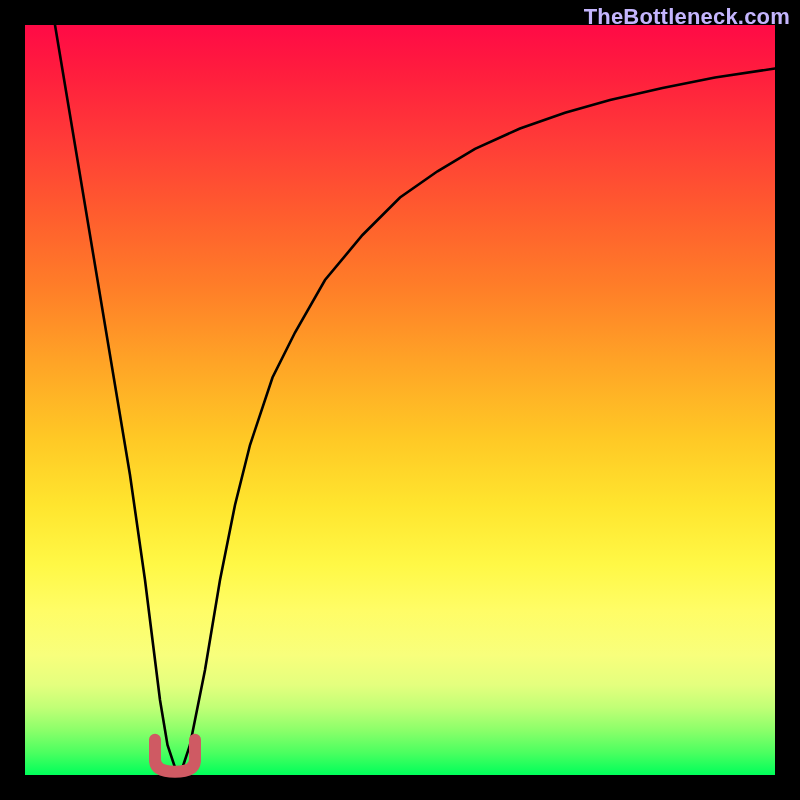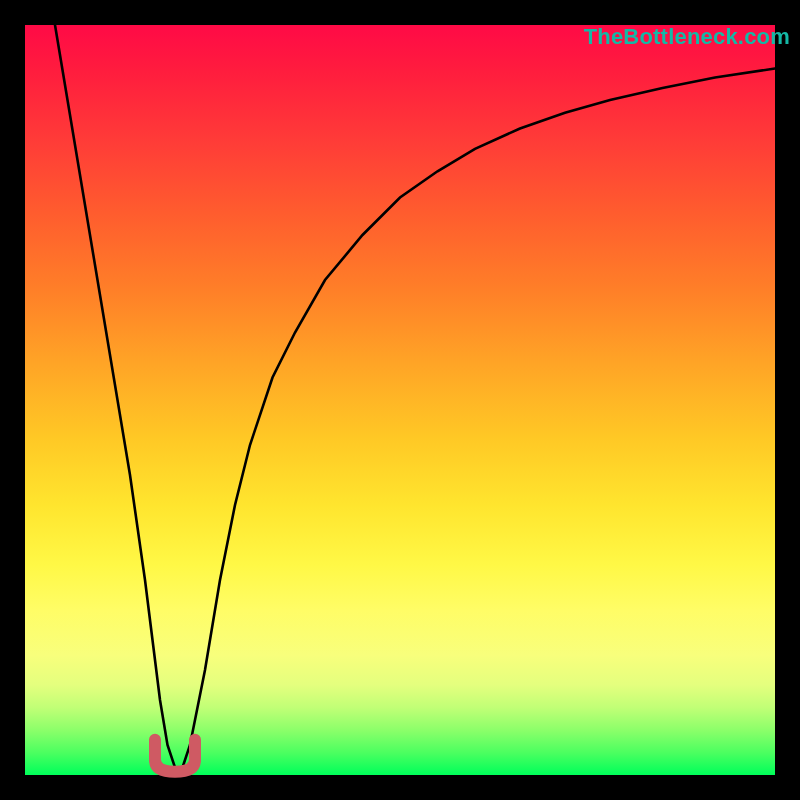--- a/index.html
+++ b/index.html
@@ -40,26 +40,25 @@
       #c1ff76 91%,
       #8cff6a 94%,
       #4cff60 97%,
       #00ff5a 100%
     );
   }
   .watermark {
     position: absolute;
     top: 4px;
     right: 10px;
-    color: #14b8a6;
+    color: #c4b5fd;
     font-size: 22px;
     font-weight: 600;
     letter-spacing: 0.2px;
     user-select: none;
-    margin-top: 20px;
   }
   svg.overlay {
     position: absolute;
     left: 25px;
     top: 25px;
     width: 750px;
     height: 750px;
     overflow: visible;
   }
 </style>

